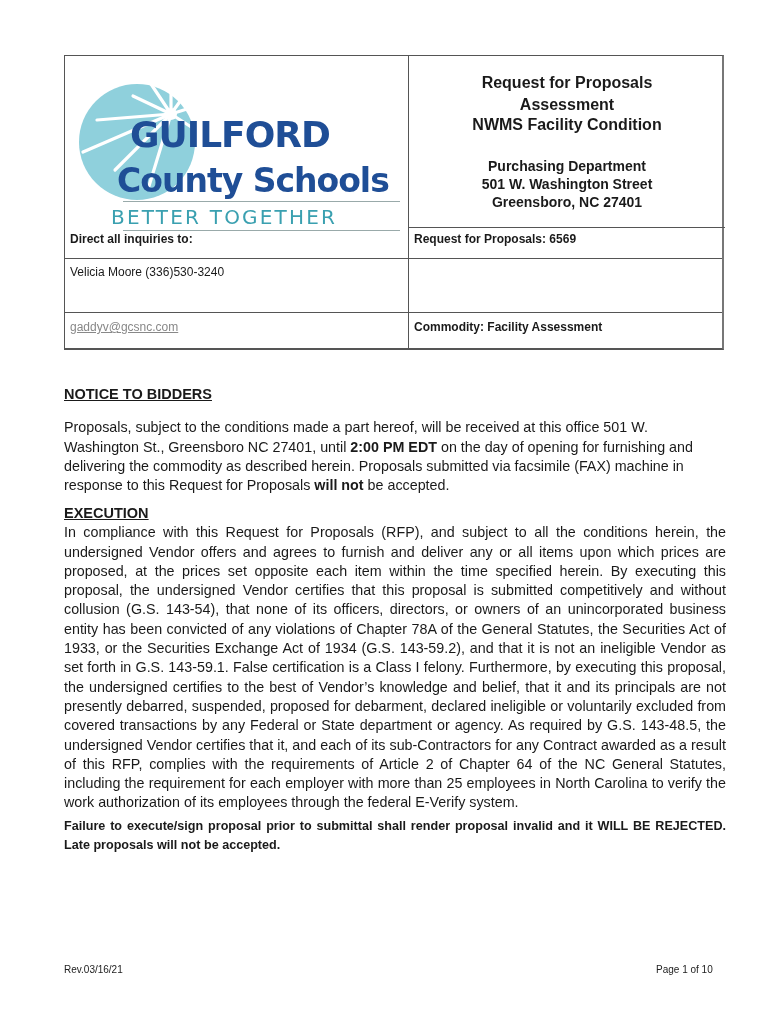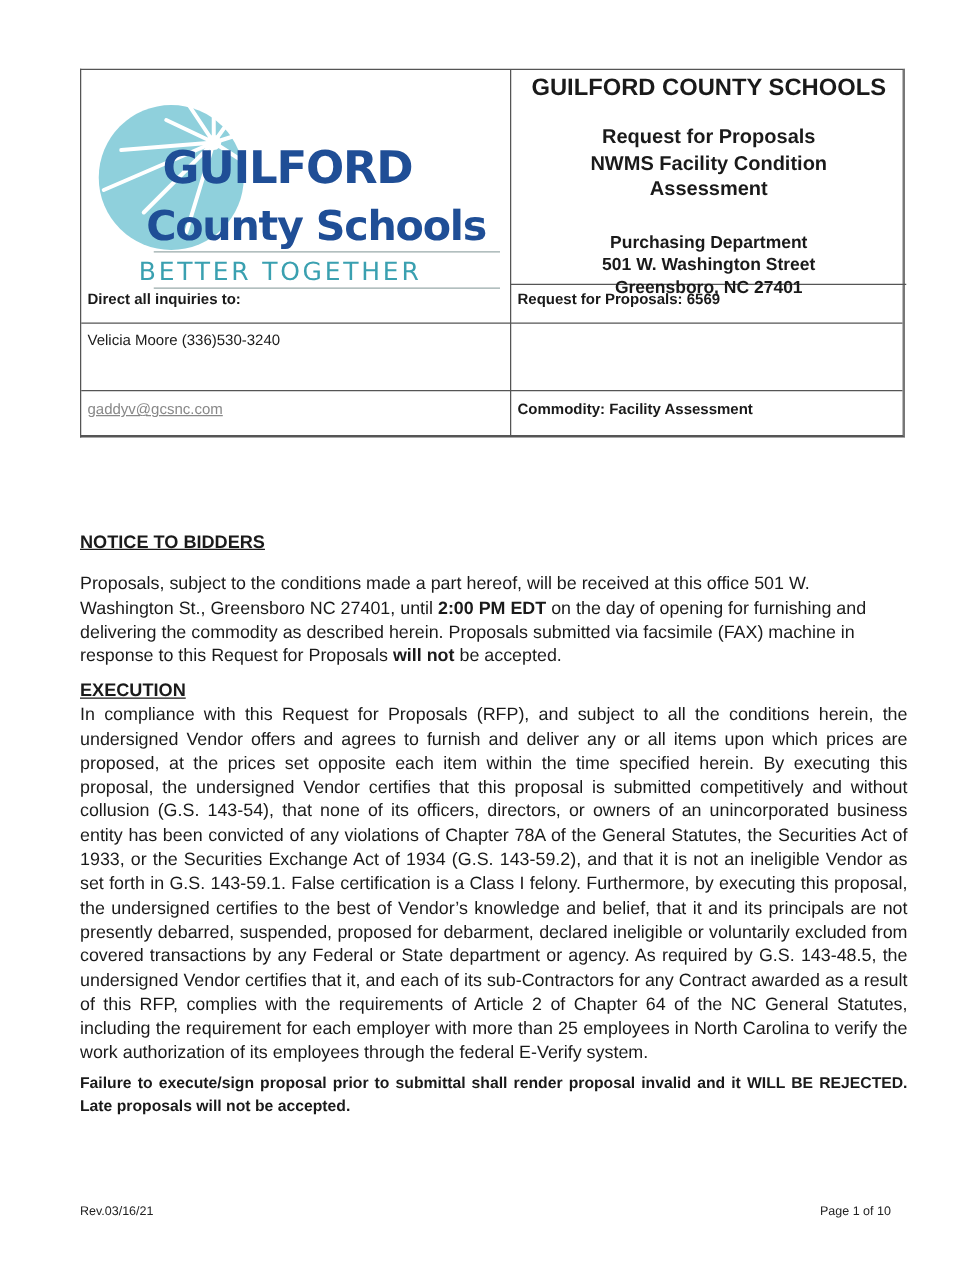--- a/index.html
+++ b/index.html
@@ -19,21 +19,21 @@
   .title-block { position: absolute; left: 344px; top: 0; width: 316px; text-align: center; font-weight: bold; }
   .t1 { font-size: 19px; margin-top: 3px; line-height: 24px; }
   .t2 { font-size: 16px; line-height: 24px; margin-top: 15px; }
   .t3 { font-size: 16px; line-height: 20px; }
   .addr { font-size: 14px; line-height: 18px; margin-top: 22px; }
 
   .cell { position: absolute; font-size: 12px; line-height: 22px; }
   .cell.b { font-weight: bold; }
   .email { color: #888; text-decoration: underline; }
 
-  .section { position: absolute; left: 64px; width: 662px; font-size: 14.3px; line-height: 19.3px; margin-top: 40px; }
+  .section { position: absolute; left: 64px; width: 662px; font-size: 14.3px; line-height: 19.3px; }
   .sec-head { font-weight: bold; text-decoration: underline; font-size: 14.5px; }
   .justify { text-align: justify; }
   .bold { font-weight: bold; }
   .warn { font-weight: bold; font-size: 12.6px; line-height: 19px; text-align: justify; }
 
   .footer { position: absolute; top: 964px; font-size: 10px; color: #222; }
 </style>
 </head>
 <body>
 
@@ -61,24 +61,23 @@
       <circle cx="96" cy="40" r="6" fill="#ffffff"></circle>
     </svg>
     <div class="logo-guilford">GUILFORD</div>
     <div class="logo-county">County Schools</div>
     <div class="logo-rule" style="top:127px;"></div>
     <div class="logo-tag">BETTER TOGETHER</div>
     <div class="logo-rule" style="top:156px;"></div>
   </div>
 
   <div class="title-block">
-    <div class="t1">GUILFORD COUNTY SCHOOLS</div>
     <div class="t2">Request for Proposals</div>
+    <div class="t3">Assessment</div>
     <div class="t3">NWMS Facility Condition</div>
-    <div class="t3">Assessment</div>
     <div class="addr">
       <div>Purchasing Department</div>
       <div>501 W. Washington Street</div>
       <div>Greensboro, NC 27401</div>
     </div>
   </div>
 
   <div class="cell b" style="left:5px; top:172px;">Direct all inquiries to:</div>
   <div class="cell b" style="left:349px; top:172px;">Request for Proposals: 6569</div>
 

